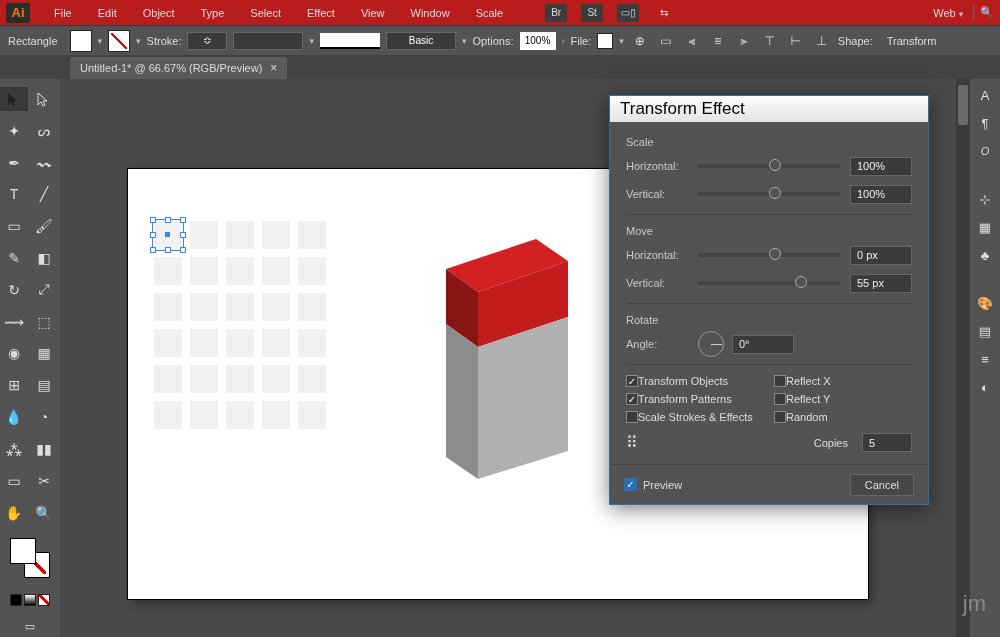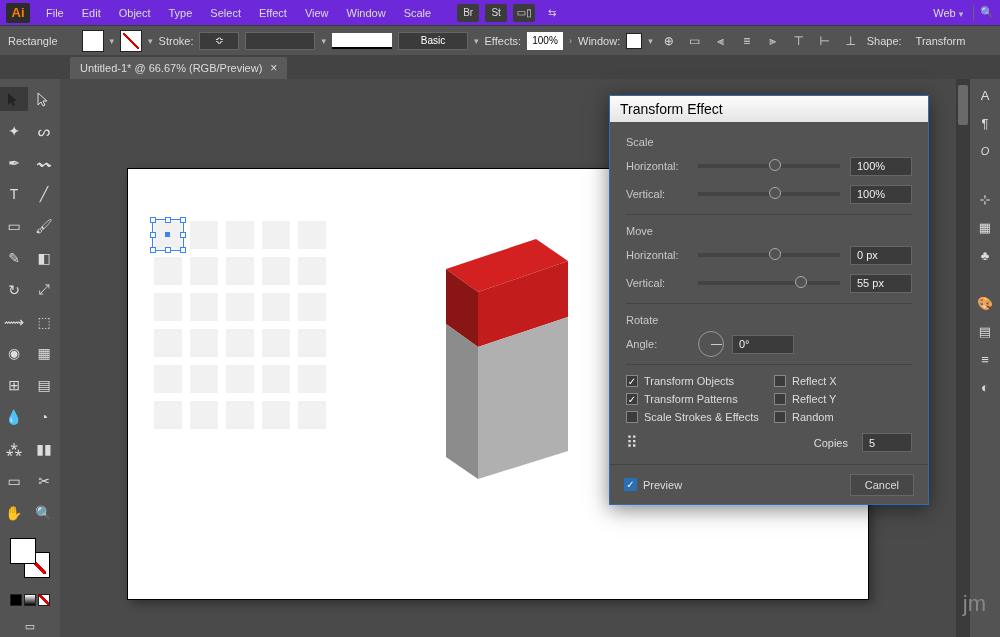--- a/index.html
+++ b/index.html
@@ -1,25 +1,25 @@
 <!DOCTYPE html>
 <html><head>
 <meta charset="utf-8">
 <style>
 *{margin:0;padding:0;box-sizing:border-box;font-family:"Segoe UI",Tahoma,sans-serif;font-size:11px;color:#ddd}
 body{background:#4a4a4a;width:1000px;height:637px;overflow:hidden;position:relative}
-.menubar{height:25px;background:#6d28d9;display:flex;align-items:center;padding:0 6px;gap:2px}
+.menubar{height:25px;background:#b91c1c;display:flex;align-items:center;padding:0 6px;gap:10px}
 .app-logo{width:24px;height:20px;background:#2c2c2c;color:#ff7b00;font-weight:bold;font-size:13px;display:flex;align-items:center;justify-content:center;margin-right:6px;border-radius:2px}
 .menu-item{padding:3px 8px;cursor:pointer}
 .menu-sep{width:12px}
 .menu-ico{width:22px;height:18px;display:flex;align-items:center;justify-content:center;background:#3b3b3b;border-radius:2px;margin:0 2px;font-size:10px}
 .right-side{margin-left:auto;display:flex;align-items:center;gap:6px}
 .web-drop{padding:2px 4px}
 .ctrlbar{height:30px;background:#535353;border-top:1px solid #3a3a3a;display:flex;align-items:center;padding:0 8px;gap:6px}
-.shape-lbl{color:#ddd;margin-right:18px}
+.shape-lbl{color:#ddd;margin-right:6px}
 .swatch{width:22px;height:22px;border:1px solid #222;background:#fff;position:relative}
 .swatch.diag::after{content:'';position:absolute;inset:2px;background:linear-gradient(45deg,transparent 45%,#d00 45%,#d00 55%,transparent 55%)}
 .swatch.small{width:16px;height:16px}
 .stroke-box{width:40px;height:18px;background:#3b3b3b;border:1px solid #666;display:flex;align-items:center;justify-content:center}
 .uniform-box{width:70px;height:18px;background:#3b3b3b;border:1px solid #666;color:#fff;font-size:10px;display:flex;align-items:center;justify-content:center}
 .opacity-box{width:36px;height:18px;background:#fff;color:#000;display:flex;align-items:center;justify-content:center;font-size:10px}
 .chev{font-size:9px;color:#bbb}
 .icon-btn{width:20px;height:20px;display:flex;align-items:center;justify-content:center;font-size:12px}
 .tabbar{height:24px;background:#434343;display:flex;align-items:flex-end;padding-left:70px}
 .doc-tab{background:#5a5a5a;height:22px;padding:0 10px;display:flex;align-items:center;gap:8px;font-size:11px;border-radius:2px 2px 0 0}
@@ -44,33 +44,33 @@
 .sel-box .h{position:absolute;width:6px;height:6px;background:#fff;border:1px solid #3b82f6}
 .sel-box .h.tl{top:-3px;left:-3px}.sel-box .h.tr{top:-3px;right:-3px}
 .sel-box .h.bl{bottom:-3px;left:-3px}.sel-box .h.br{bottom:-3px;right:-3px}
 .sel-box .h.tm{top:-3px;left:50%;margin-left:-3px}.sel-box .h.bm{bottom:-3px;left:50%;margin-left:-3px}
 .sel-box .h.ml{left:-3px;top:50%;margin-top:-3px}.sel-box .h.mr{right:-3px;top:50%;margin-top:-3px}
 .sel-box .c{position:absolute;top:50%;left:50%;width:5px;height:5px;margin:-3px 0 0 -3px;background:#3b82f6}
 .iso-shape{position:absolute;left:300px;top:60px}
 .rpanel{width:30px;background:#535353;display:flex;flex-direction:column;align-items:center;padding-top:6px;gap:8px}
 .rpanel .pico{width:20px;height:20px;display:flex;align-items:center;justify-content:center;font-size:13px}
 .dialog{position:absolute;left:609px;top:95px;width:320px;background:#535353;border:1px solid #2a6fb5;box-shadow:0 4px 20px rgba(0,0,0,0.5)}
-.dlg-title{height:26px;background:linear-gradient(#fdfdfd,#e4e4e4);color:#000;display:flex;align-items:center;padding:0 10px;font-size:14px}
+.dlg-title{height:26px;background:linear-gradient(#fdfdfd,#e4e4e4);color:#000;display:flex;align-items:center;padding:0 10px;font-size:17px}
 .dlg-body{padding:14px 16px 12px 16px}
 .sect-label{color:#c8c8c8;margin-bottom:8px;font-size:11px}
 .row{display:flex;align-items:center;margin-bottom:8px;height:20px}
 .row .lab{width:72px;color:#c8c8c8;padding-right:8px}
 .slider{flex:1;height:4px;background:#444;position:relative;margin-right:10px}
 .slider .thumb{position:absolute;top:-5px;width:12px;height:12px;border:1px solid #aaa;border-radius:50%;background:#535353}
 .val-box{width:62px;height:19px;background:#3b3b3b;border:1px solid #666;display:flex;align-items:center;padding:0 6px;color:#eee;font-size:11px}
 .hr{height:1px;background:#444;margin:10px 0}
 .angle-dial{width:26px;height:26px;border:1px solid #999;border-radius:50%;position:relative;margin-right:8px}
 .angle-dial::after{content:'';position:absolute;left:50%;top:50%;width:11px;height:1px;background:#ccc;transform-origin:left center}
 .opts{display:grid;grid-template-columns:1fr 1fr;gap:6px 10px}
-.chk{display:flex;align-items:center;gap:6px;color:#c8c8c8;font-size:11px}
+.chk{display:flex;align-items:center;color:#c8c8c8;font-size:11px}
 .chk .box{width:12px;height:12px;border:1px solid #888;background:#3b3b3b;display:flex;align-items:center;justify-content:center;font-size:10px;color:#fff}
 .chk .box.on::after{content:'✓';color:#fff;font-size:10px}
 .copies-row{display:flex;align-items:center;gap:8px;margin-top:10px}
 .copies-ico{font-size:16px;letter-spacing:-2px}
 .dlg-foot{height:40px;border-top:1px solid #444;display:flex;align-items:center;padding:0 14px;gap:10px}
 .prev-chk{display:flex;align-items:center;gap:6px}
 .prev-chk .box{width:13px;height:13px;background:#2a6fb5;display:flex;align-items:center;justify-content:center;color:#fff;font-size:10px}
 .btn{margin-left:auto;height:22px;padding:0 14px;background:#474747;border:1px solid #666;display:flex;align-items:center;color:#ddd;cursor:pointer}
 .watermark{position:absolute;right:14px;bottom:20px;font-size:22px;color:#888;font-weight:300}
 .scrollbar{position:absolute;right:0;top:0;width:14px;height:100%;background:#3b3b3b}
@@ -108,24 +108,24 @@
     <span class="chev">▾</span>
   <div class="swatch diag"></div>
     <span class="chev">▾</span>
   <span>Stroke:</span>
   <div class="stroke-box">≎</div>
   <div class="uniform-box"></div>
     <span class="chev">▾</span>
   <div style="width:60px;height:16px;border-bottom:2px solid #000;background:#fff"></div>
   <div class="uniform-box">Basic</div>
     <span class="chev">▾</span>
-  <span>Effects:</span>
+  <span>Options:</span>
   <div class="opacity-box">100%</div>
   <span class="chev">›</span>
-  <span>Window:</span>
+  <span>File:</span>
   <div class="swatch small"></div>
     <span class="chev">▾</span>
   <div class="icon-btn">⊕</div>
   <div class="icon-btn">▭</div>
   <div class="icon-btn">⫷</div>
   <div class="icon-btn">≡</div>
   <div class="icon-btn">⫸</div>
   <div class="icon-btn">⊤</div>
   <div class="icon-btn">⊢</div>
   <div class="icon-btn">⊥</div>

